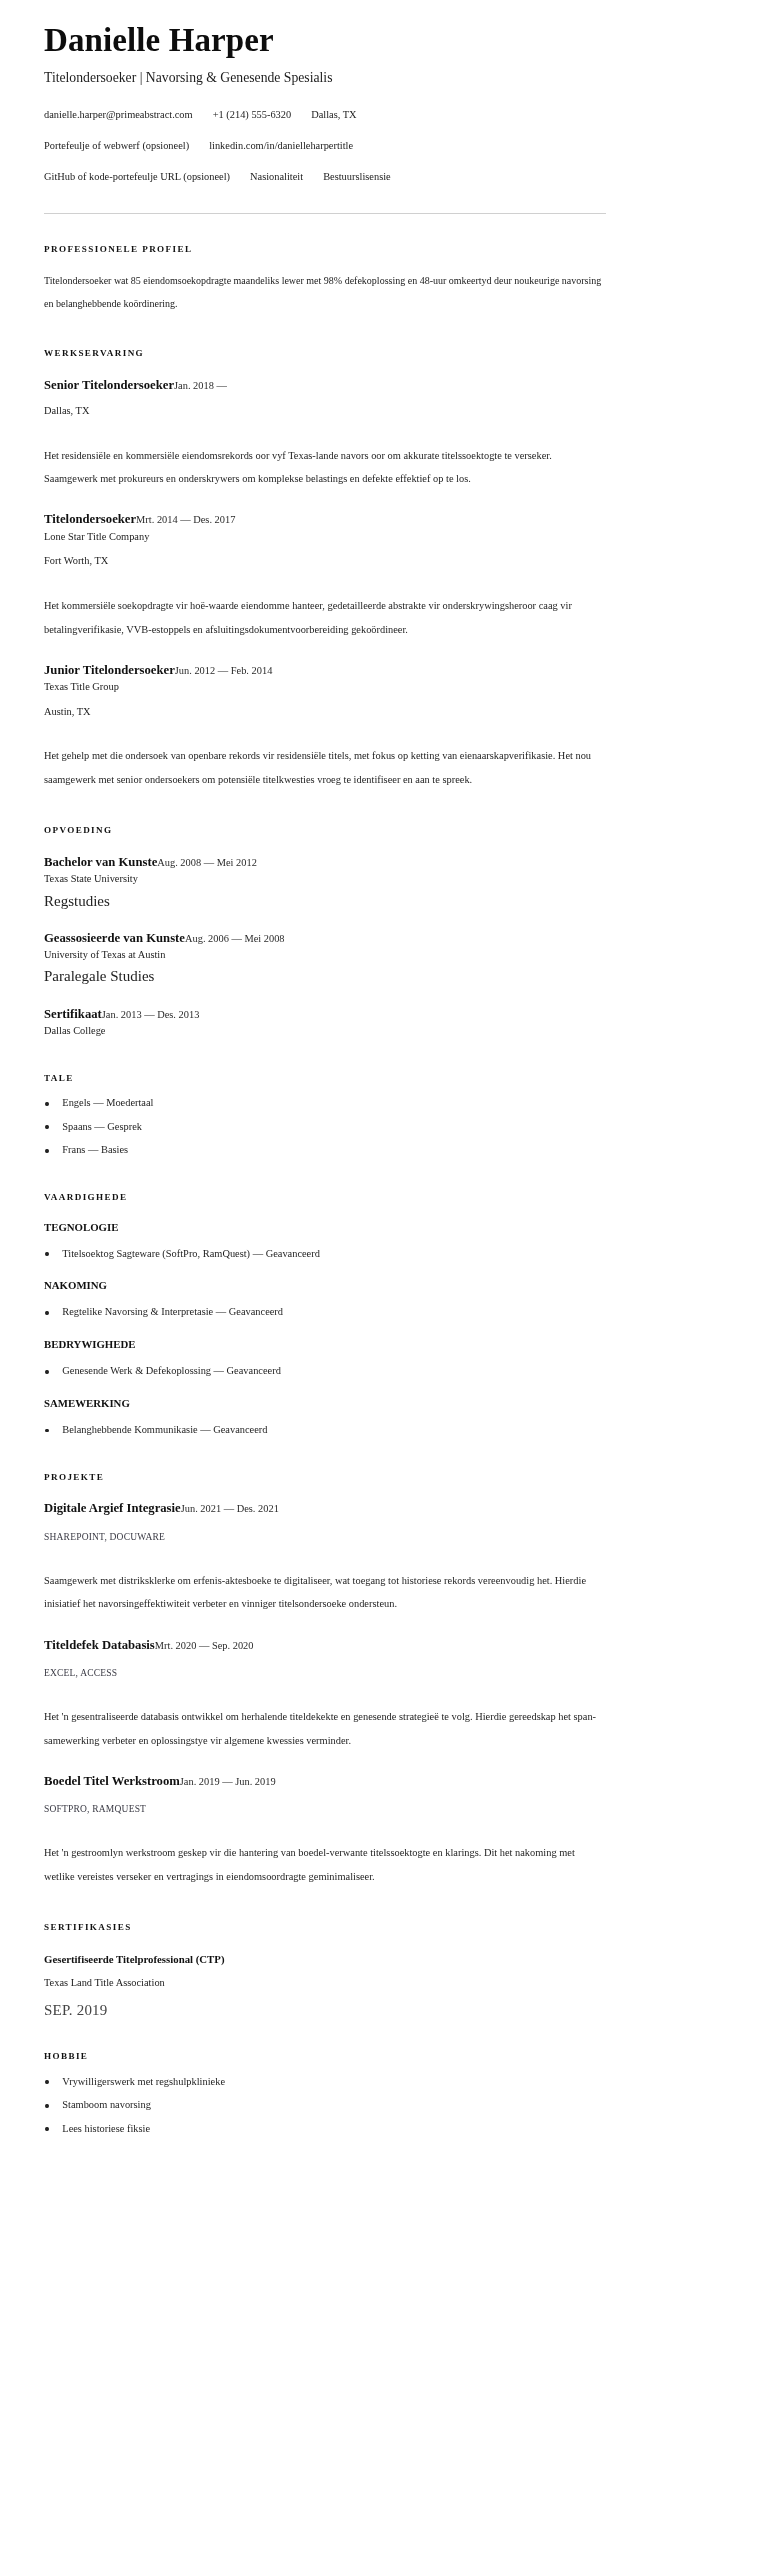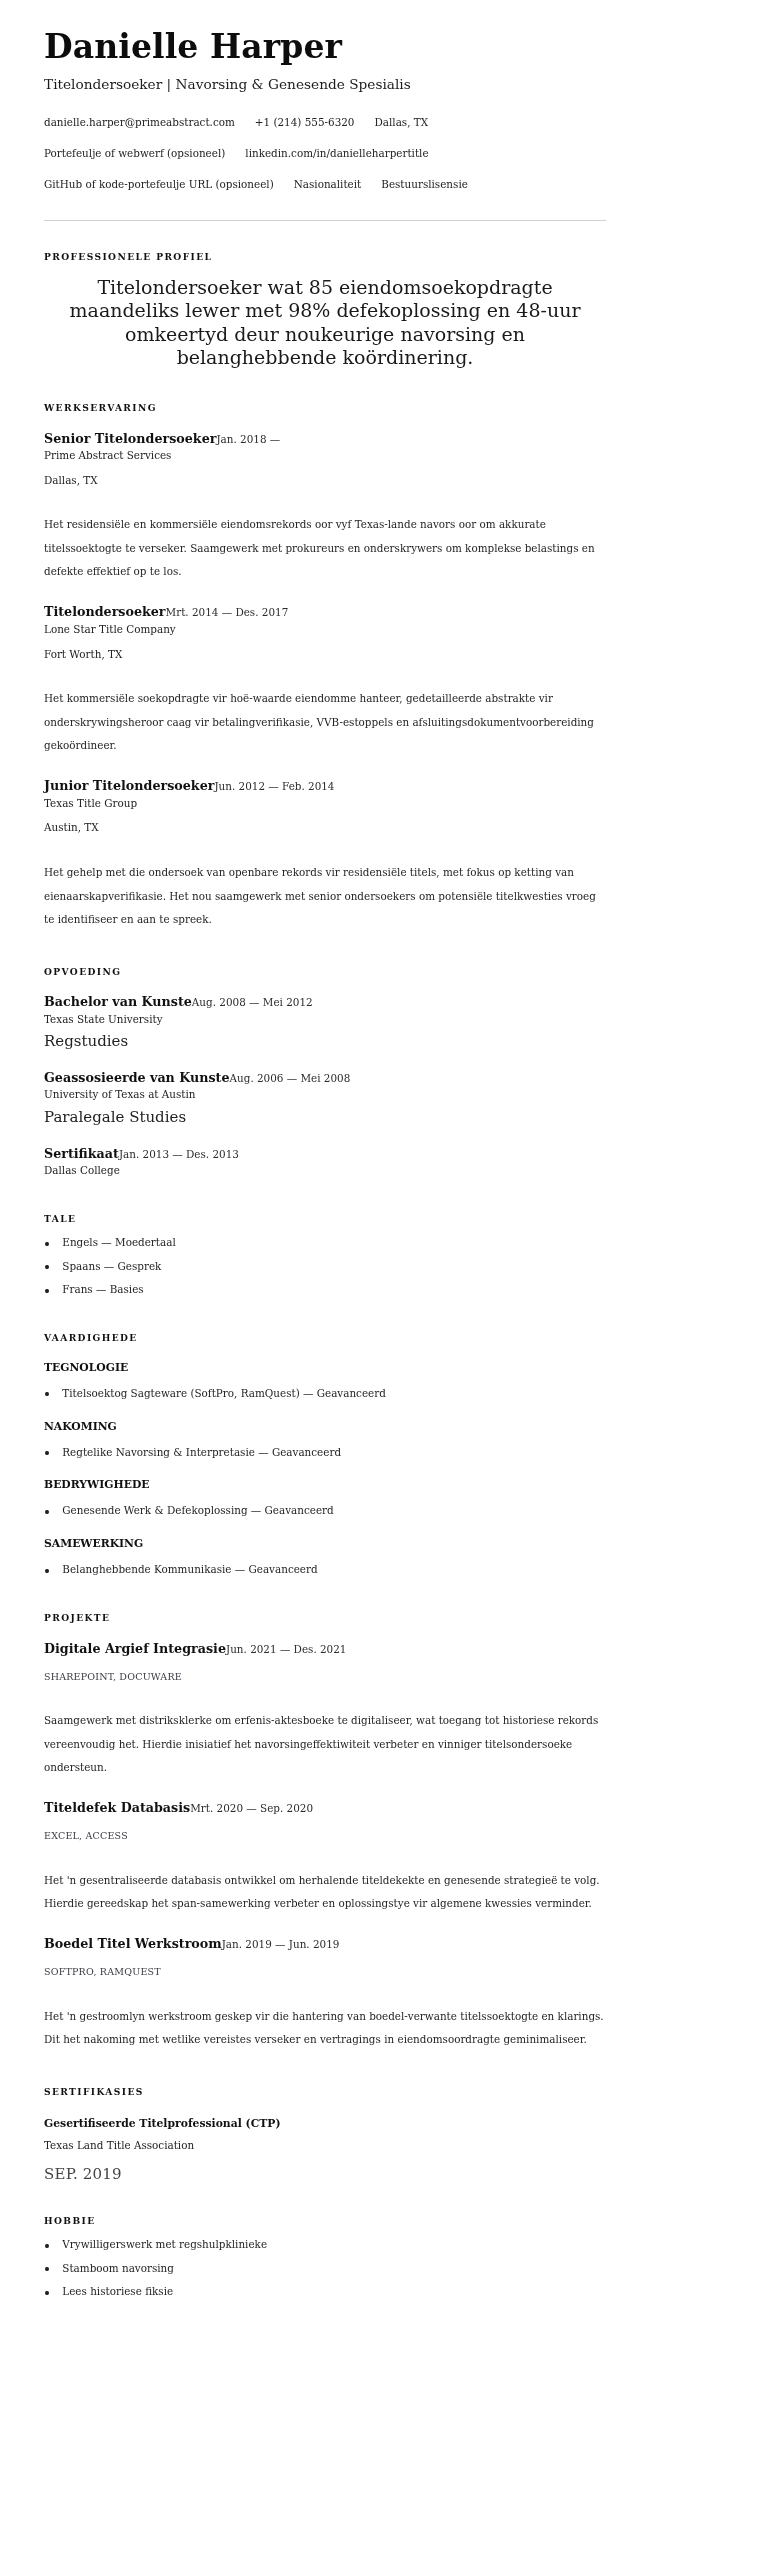--- a/index.html
+++ b/index.html
@@ -4,22 +4,23 @@
 <style>
   * { box-sizing: border-box; margin: 0; padding: 0; }
   html, body { background: #ffffff; }
   body {
     width: 784px;
     min-height: 2576px;
     font-family: "DejaVu Serif", serif;
     color: #1a1a1a;
   }
   .page {
-    padding: 26px 44px 39px 44px;
+    padding: 19px 44px 39px 44px;
     width: 650px;
+    font-family: Liberation Serif, serif;
   }
   .name {
     font-size: 33px;
     font-weight: bold;
     color: #0d0d0d;
     line-height: 42px;
     letter-spacing: 0.1px;
   }
   .headline {
     font-size: 13.7px;
@@ -46,24 +47,23 @@
   .section-title {
     font-size: 9.1px;
     font-weight: bold;
     letter-spacing: 1.4px;
     color: #111;
     line-height: 13px;
   }
   .profile { margin-top: 29px; }
   .profile-text {
     margin-top: 13px;
-    font-size: 19px;
+    font-size: 10px;
     line-height: 23.5px;
     color: #1a1a1a;
-    text-align: center;
   }
   .section { margin-top: 33px; }
   .entry-head {
     display: flex;
     align-items: baseline;
   }
   .entry-title {
     font-size: 12.7px;
     font-weight: bold;
     color: #111;
@@ -193,21 +193,20 @@
   </section>
 
   <section class="section" style="margin-top:31px;">
     <h2 class="section-title">WERKSERVARING</h2>
     <div class="work-list">
       <div class="entry">
         <div class="entry-head">
           <div class="entry-title">Senior Titelondersoeker</div>
           <div class="entry-date">Jan. 2018 —</div>
         </div>
-        <div class="entry-sub">Prime Abstract Services</div>
         <div class="entry-loc">Dallas, TX</div>
         <p class="entry-desc">Het residensiële en kommersiële eiendomsrekords oor vyf Texas-lande navors oor om akkurate titelssoektogte te verseker. Saamgewerk met prokureurs en onderskrywers om komplekse belastings en defekte effektief op te los.</p>
       </div>
       <div class="entry">
         <div class="entry-head">
           <div class="entry-title">Titelondersoeker</div>
           <div class="entry-date">Mrt. 2014 — Des. 2017</div>
         </div>
         <div class="entry-sub">Lone Star Title Company</div>
         <div class="entry-loc">Fort Worth, TX</div>

